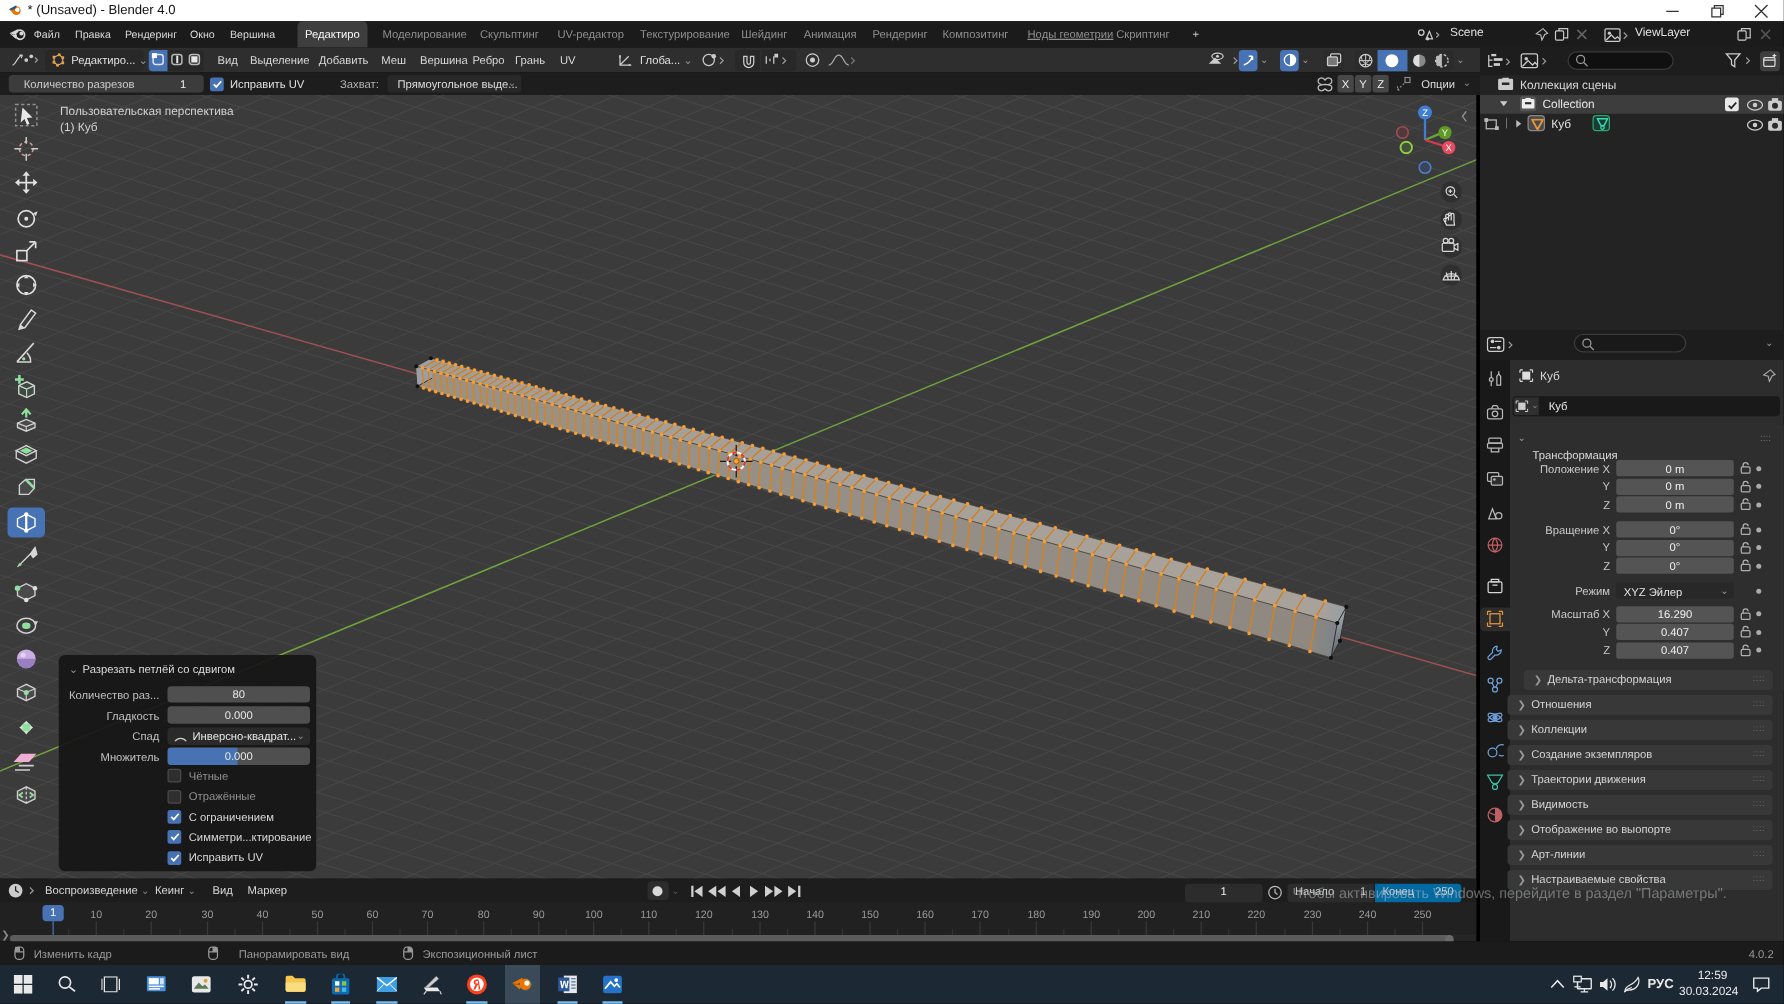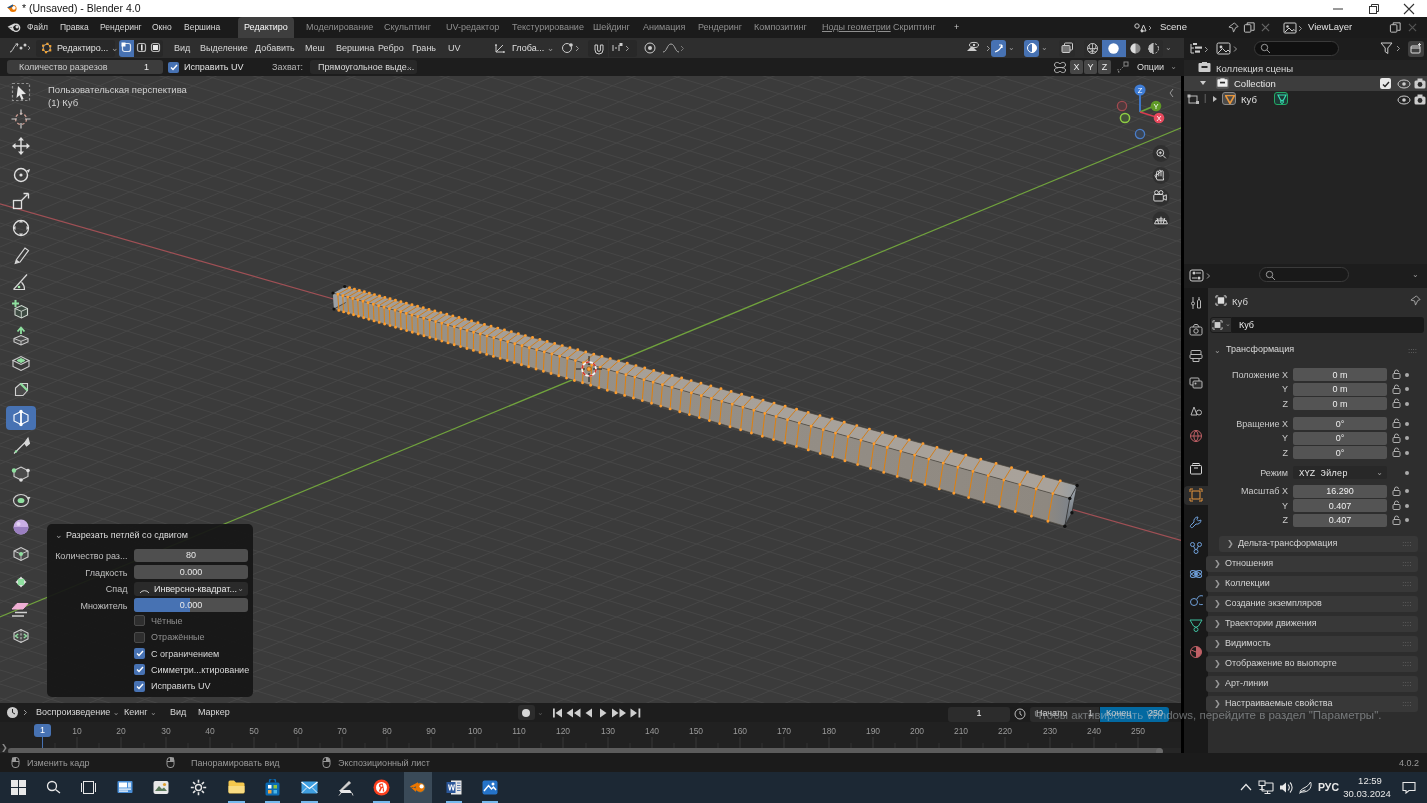--- a/index.html
+++ b/index.html
@@ -720,21 +720,21 @@
         <rect x="3" y="2.5" width="7" height="7" fill="#ccc"></rect>
         <path d="M1 1 h2.5 M1 1 v2.5 M12 1 h-2.5 M12 1 v2.5 M1 11 h2.5 M1 11 v-2.5 M12 11 h-2.5 M12 11 v-2.5" stroke="#ccc" fill="none"></path>
       </svg>
     <div class="abs" style="left:41px;top:56px;color:#888;font-size:7px;">⌄</div>
     <div class="abs" style="left:48px;top:53px;width:192px;height:16px;background:#191919;border-radius:0 3px 3px 0;color:#e8e8e8;">
         <span style="position:absolute;left:7px;top:2.5px;">Куб</span>
       </div>
 
     <div class="abs" style="left:24px;top:76px;width:219px;height:212px;background:#2e2e2e;"></div>
     <div class="abs" style="left:30px;top:82px;color:#999;font-size:8px;">⌄</div>
-    <div class="abs" style="left:42px;top:80px;color:#dadada;">Трансформация</div>
+    <div class="abs" style="left:42px;top:95px;color:#dadada;">Трансформация</div>
     <div class="abs" style="left:224px;top:82px;color:#777;font-size:8px;">::::</div>
     <div class="abs" style="left:0px;top:0px;width:243px;height:0;">
         <div class="abs" style="left:109px;top:104px;width:94px;height:13px;background:#545454;border-radius:2px;color:#f0f0f0;text-align:center;"><span style="position:relative;top:1.5px;">0 m</span></div>
         <div class="lbl" style="left:0px;top:105.5px;width:104px;color:#cacaca;">Положение X</div>
         <svg class="abs" style="left:207px;top:105px;" width="11" height="11" viewBox="0 0 11 11">
           <rect x="2" y="4.5" width="7" height="5" rx="1" fill="none" stroke="#b0b0b0"></rect>
           <path d="M3.5 4.5 V3 a2 2 0 0 1 4 0" fill="none" stroke="#b0b0b0"></path>
         </svg>
         <div class="abs" style="left:221px;top:108.5px;width:4px;height:4px;border-radius:50%;background:#ababab;"></div>
         <div class="abs" style="left:109px;top:118.7px;width:94px;height:13px;background:#545454;border-radius:2px;color:#f0f0f0;text-align:center;"><span style="position:relative;top:1.5px;">0 m</span></div>
@@ -766,21 +766,21 @@
         </svg>
         <div class="abs" style="left:221px;top:172.2px;width:4px;height:4px;border-radius:50%;background:#ababab;"></div>
         <div class="abs" style="left:109px;top:182.4px;width:94px;height:13px;background:#545454;border-radius:2px;color:#f0f0f0;text-align:center;"><span style="position:relative;top:1.5px;">0°</span></div>
         <div class="lbl" style="left:0px;top:183.9px;width:104px;color:#cacaca;">Z</div>
         <svg class="abs" style="left:207px;top:183.4px;" width="11" height="11" viewBox="0 0 11 11">
           <rect x="2" y="4.5" width="7" height="5" rx="1" fill="none" stroke="#b0b0b0"></rect>
           <path d="M3.5 4.5 V3 a2 2 0 0 1 4 0" fill="none" stroke="#b0b0b0"></path>
         </svg>
         <div class="abs" style="left:221px;top:186.9px;width:4px;height:4px;border-radius:50%;background:#ababab;"></div>
         <div class="abs" style="left:109px;top:202px;width:94px;height:13px;background:#282828;border-radius:2px;color:#e5e5e5;">
-          <span style="position:absolute;left:6px;top:3px;font-family:Liberation Mono, monospace;">XYZ Эйлер</span>
+          <span style="position:absolute;left:6px;top:3px;">XYZ Эйлер</span>
           <span style="position:absolute;right:4px;top:1.5px;color:#999;font-size:8px;">⌄</span>
         </div>
         <div class="lbl" style="left:0px;top:203.5px;width:104px;color:#cacaca;">Режим</div>
         <div class="abs" style="left:221px;top:206.5px;width:4px;height:4px;border-radius:50%;background:#ababab;"></div>
         <div class="abs" style="left:109px;top:220.5px;width:94px;height:13px;background:#545454;border-radius:2px;color:#f0f0f0;text-align:center;"><span style="position:relative;top:1.5px;">16.290</span></div>
         <div class="lbl" style="left:0px;top:222.0px;width:104px;color:#cacaca;">Масштаб X</div>
         <svg class="abs" style="left:207px;top:221.5px;" width="11" height="11" viewBox="0 0 11 11">
           <rect x="2" y="4.5" width="7" height="5" rx="1" fill="none" stroke="#b0b0b0"></rect>
           <path d="M3.5 4.5 V3 a2 2 0 0 1 4 0" fill="none" stroke="#b0b0b0"></path>
         </svg>

